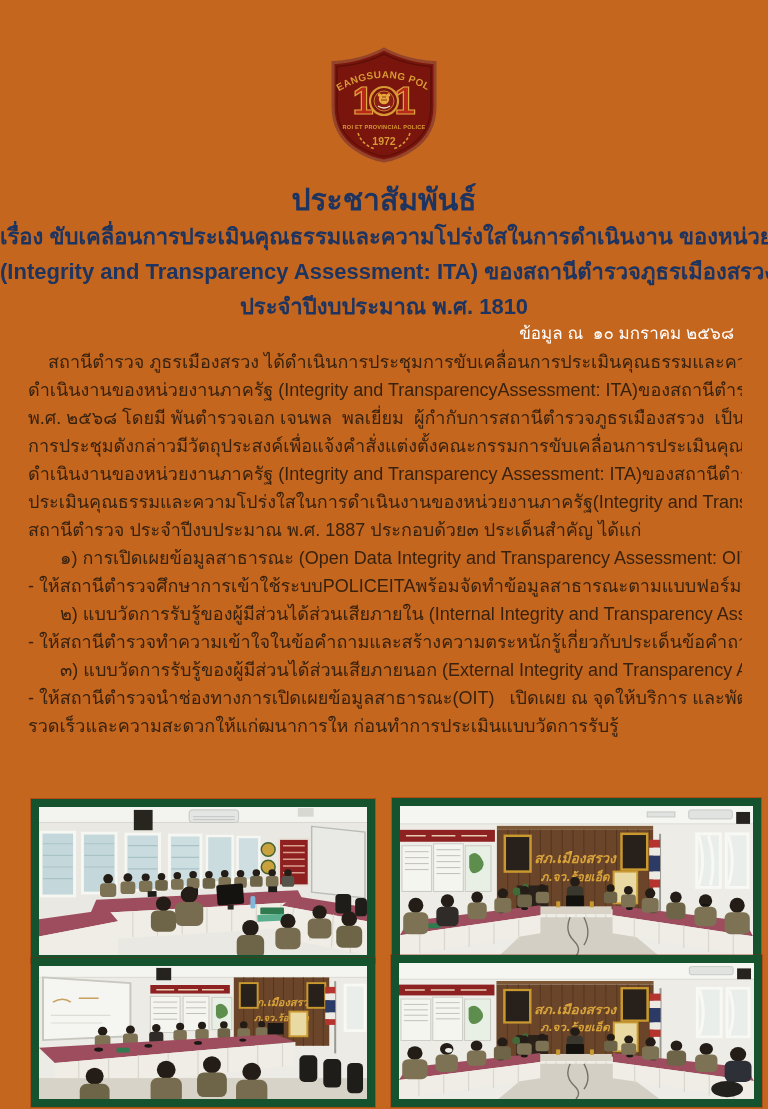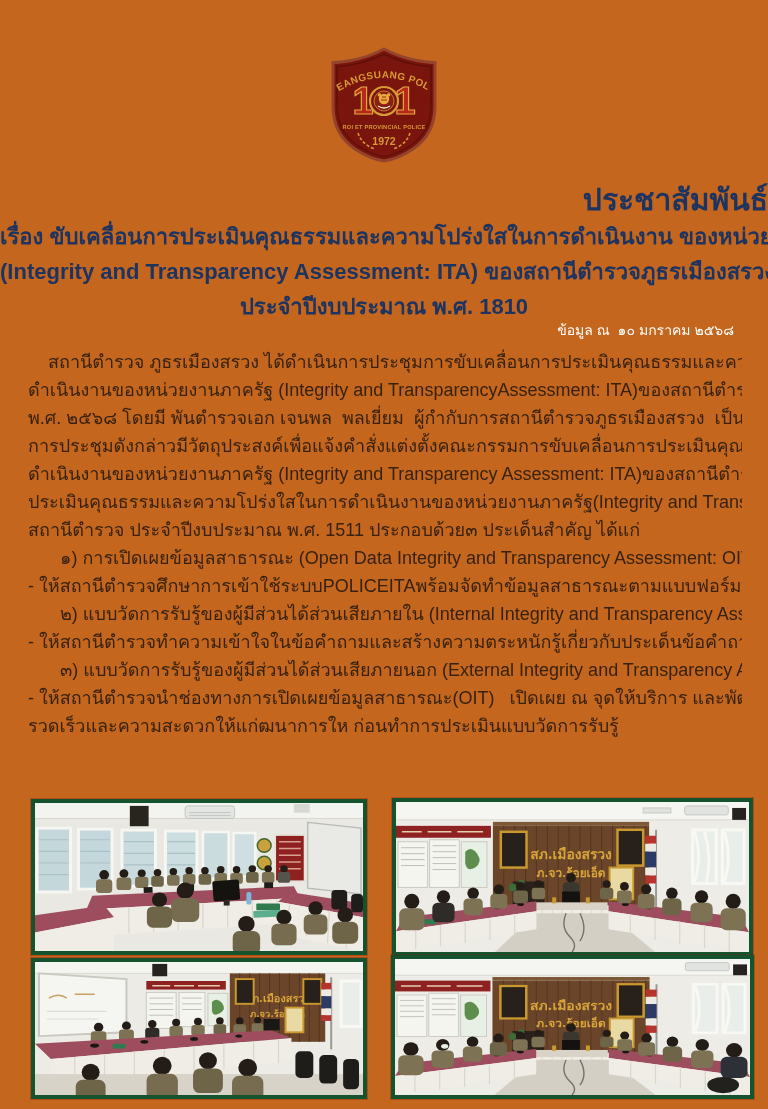--- a/index.html
+++ b/index.html
@@ -7,46 +7,47 @@
     position:relative;
     width:768px;height:1109px;
     background:#C4661E;
     font-family:"Liberation Sans","DejaVu Sans",sans-serif;
     overflow:hidden;
   }
   
   .badge{position:absolute;left:328px;top:46px;width:112px;height:118px;}
   
   .title{
-    position:absolute;left:0;top:176px;width:768px;text-align:right;
+    position:absolute;left:0;top:176px;width:768px;text-align:center;
     font-size:30px;font-weight:bold;color:#1E3460;
   }
   .subtitles{
     position:absolute;left:0;top:219px;width:768px;text-align:center;
     font-size:22px;font-weight:bold;color:#1E3460;
   }
   .subtitles .sub{line-height:35px;height:35px;white-space:pre;}
   .date-note{
     position:absolute;top:319px;right:34px;
-    font-size:14px;color:#FFFFFF;white-space:pre;
+    font-size:17px;color:#FFFFFF;white-space:pre;
   }
   
   .body-text{
     position:absolute;left:28px;top:348px;width:714px;
     font-size:18px;color:#38220F;
   }
   .body-text .bl{height:28px;line-height:28px;white-space:pre;overflow:hidden;}
   .body-text .ind1{padding-left:20px;}
   .body-text .ind2{padding-left:32px;}
   
   .photo{
     position:absolute;
-    border:4px solid #14532d;
+    border:8px solid #14532d;
     box-shadow:inset 0 0 0 2px rgba(90,8,4,.45), 0 0 0 1px rgba(140,30,10,.35);
     background:#D8D4CA;
+    font-style:italic;
   }
   .photo svg{display:block;width:100%;height:100%;}
   .p1{left:31px;top:799px;width:328px;height:148px;}
   .p2{left:392px;top:798px;width:353px;height:150px;}
   .p3{left:31px;top:958px;width:328px;height:133px;}
   .p4{left:391px;top:955px;width:355px;height:136px;}
   .gold-sign{font-family:"DejaVu Serif","Liberation Serif",serif;font-weight:bold;}
 </style>
 </head>
 <body>
@@ -89,21 +90,21 @@
   </div>
   <div class="date-note">ข้อมูล ณ  ๑๐ มกราคม ๒๕๖๘</div>
 
   <div class="body-text">
     <div class="bl ind1">สถานีตำรวจ ภูธรเมืองสรวง ได้ดำเนินการประชุมการขับเคลื่อนการประเมินคุณธรรมและความโปร่งใสในการ</div>
     <div class="bl">ดำเนินงานของหน่วยงานภาครัฐ (Integrity and TransparencyAssessment: ITA)ของสถานีตำรวจประจำปีงบประมาณ</div>
     <div class="bl">พ.ศ. ๒๕๖๘ โดยมี พันตำรวจเอก เจนพล  พลเยี่ยม  ผู้กำกับการสถานีตำรวจภูธรเมืองสรวง  เป็นประธานการประชุมซึ่ง</div>
     <div class="bl">การประชุมดังกล่าวมีวัตถุประสงค์เพื่อแจ้งคำสั่งแต่งตั้งคณะกรรมการขับเคลื่อนการประเมินคุณธรรมและความโปร่งใสในการ</div>
     <div class="bl">ดำเนินงานของหน่วยงานภาครัฐ (Integrity and Transparency Assessment: ITA)ของสถานีตำรวจและทำความเข้าใจกรอบการ</div>
     <div class="bl">ประเมินคุณธรรมและความโปร่งใสในการดำเนินงานของหน่วยงานภาครัฐ(Integrity and Transparency Assessment: ITA) ของ</div>
-    <div class="bl">สถานีตำรวจ ประจำปีงบประมาณ พ.ศ. 1511 ประกอบด้วย๓ ประเด็นสำคัญ ได้แก่</div>
+    <div class="bl">สถานีตำรวจ ประจำปีงบประมาณ พ.ศ. 1887 ประกอบด้วย๓ ประเด็นสำคัญ ได้แก่</div>
     <div class="bl ind2">๑) การเปิดเผยข้อมูลสาธารณะ (Open Data Integrity and Transparency Assessment: OIT)</div>
     <div class="bl">- ให้สถานีตำรวจศึกษาการเข้าใช้ระบบPOLICEITAพร้อมจัดทำข้อมูลสาธารณะตามแบบฟอร์มที่กำหนดลงในระบบดังกล่าว</div>
     <div class="bl ind2">๒) แบบวัดการรับรู้ของผู้มีส่วนได้ส่วนเสียภายใน (Internal Integrity and Transparency Assessment: IIT)</div>
     <div class="bl">- ให้สถานีตำรวจทำความเข้าใจในข้อคำถามและสร้างความตระหนักรู้เกี่ยวกับประเด็นข้อคำถามให้ผู้มีส่วนได้ส่วนเสียภายใน</div>
     <div class="bl ind2">๓) แบบวัดการรับรู้ของผู้มีส่วนได้ส่วนเสียภายนอก (External Integrity and Transparency Assessment: EIT)</div>
     <div class="bl">- ให้สถานีตำรวจนำช่องทางการเปิดเผยข้อมูลสาธารณะ(OIT)   เปิดเผย ณ จุดให้บริการ และพัฒนาการให้บริการเพื่อสร้างความ</div>
     <div class="bl">รวดเร็วและความสะดวกให้แก่ฒนาการให ก่อนทำการประเมินแบบวัดการรับรู้</div>
   </div>
 
   <div class="photo p1">

